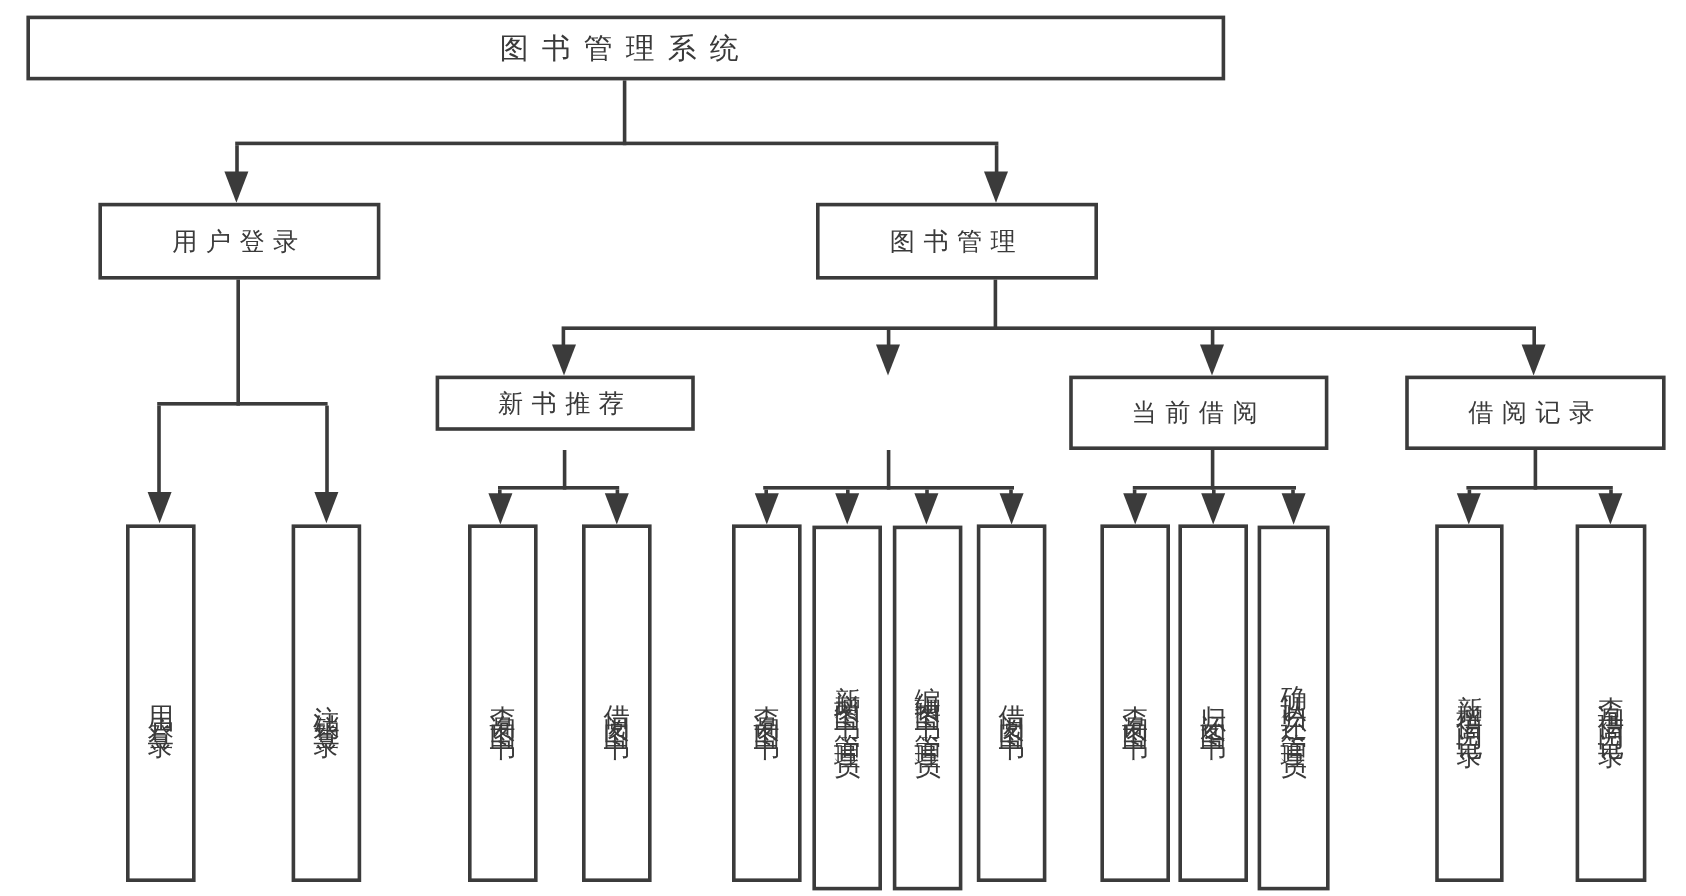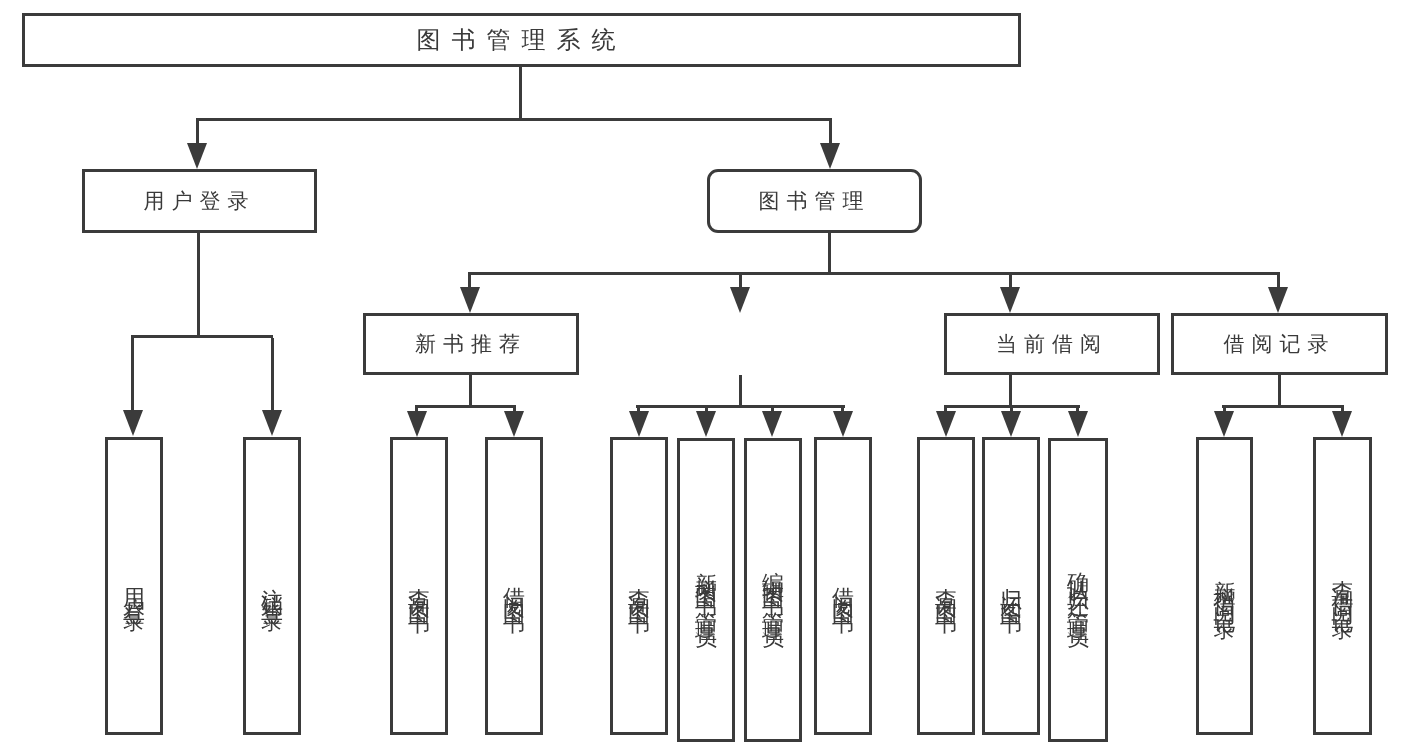--- a/index.html
+++ b/index.html
@@ -61,21 +61,21 @@
   <div class="node hnode rootnode" style="left:22px;top:13px;width:999px;height:54px;">图书管理系统</div>
 
   <div class="v" style="left:519px;top:67px;height:54px;"></div>
   <div class="h" style="left:196px;top:118px;width:636px;"></div>
   <div class="v" style="left:196px;top:121px;height:24px;"></div>
   <div class="arrow" style="left:187px;top:143px;"></div>
   <div class="v" style="left:829px;top:121px;height:24px;"></div>
   <div class="arrow" style="left:820px;top:143px;"></div>
 
   <div class="node hnode" style="left:82px;top:169px;width:235px;height:64px;">用户登录</div>
-  <div class="node hnode" style="left:707px;top:169px;width:215px;height:64px;border-radius:11px;">图书管理</div>
+  <div class="node hnode" style="left:680px;top:169px;width:235px;height:64px;">图书管理</div>
 
   <div class="v" style="left:197px;top:233px;height:105px;"></div>
   <div class="h" style="left:131px;top:335px;width:142px;"></div>
   <div class="v" style="left:131px;top:338px;height:74px;"></div>
   <div class="arrow" style="left:123px;top:410px;"></div>
   <div class="v" style="left:271px;top:338px;height:74px;"></div>
   <div class="arrow" style="left:262px;top:410px;"></div>
 
   <div class="node vnode" style="left:105px;top:437px;width:58px;height:298px;">用户登录</div>
   <div class="node vnode" style="left:243px;top:437px;width:58px;height:298px;">注销登录</div>
@@ -84,22 +84,22 @@
   <div class="h" style="left:468px;top:272px;width:812px;"></div>
   <div class="v" style="left:468px;top:275px;height:14px;"></div>
   <div class="arrow" style="left:460px;top:287px;"></div>
   <div class="v" style="left:739px;top:275px;height:14px;"></div>
   <div class="arrow" style="left:730px;top:287px;"></div>
   <div class="v" style="left:1009px;top:275px;height:14px;"></div>
   <div class="arrow" style="left:1000px;top:287px;"></div>
   <div class="v" style="left:1277px;top:275px;height:14px;"></div>
   <div class="arrow" style="left:1268px;top:287px;"></div>
 
-  <div class="node hnode" style="left:363px;top:313px;width:216px;height:62px;">新书推荐</div>
-  <div class="node hnode" style="left:944px;top:313px;width:216px;height:62px;">当前借阅</div>
+  <div class="node hnode" style="left:363px;top:313px;width:216px;height:46px;">新书推荐</div>
+  <div class="node hnode" style="left:891px;top:313px;width:216px;height:62px;">当前借阅</div>
   <div class="node hnode" style="left:1171px;top:313px;width:217px;height:62px;">借阅记录</div>
 
   <div class="v" style="left:469px;top:375px;height:33px;"></div>
   <div class="h" style="left:415px;top:405px;width:101px;"></div>
   <div class="v" style="left:415px;top:408px;height:6px;"></div>
   <div class="arrow" style="left:407px;top:411px;"></div>
   <div class="v" style="left:513px;top:408px;height:6px;"></div>
   <div class="arrow" style="left:504px;top:411px;"></div>
 
   <div class="node vnode" style="left:390px;top:437px;width:58px;height:298px;">查询图书</div>

